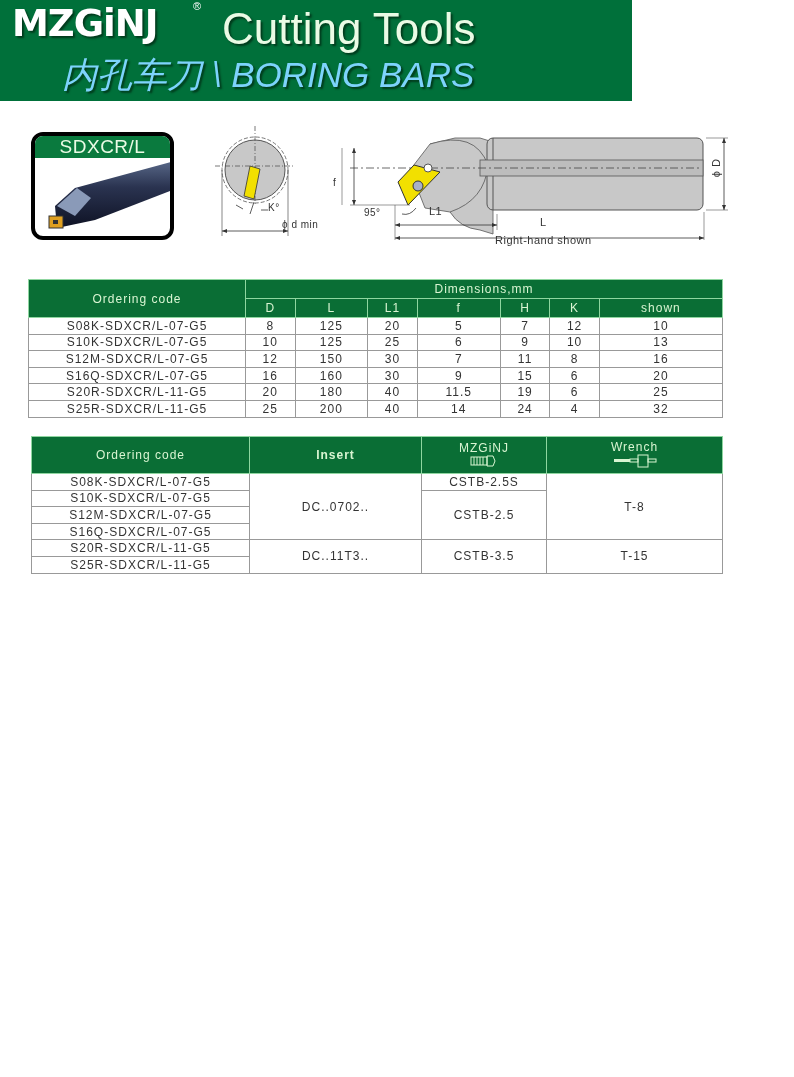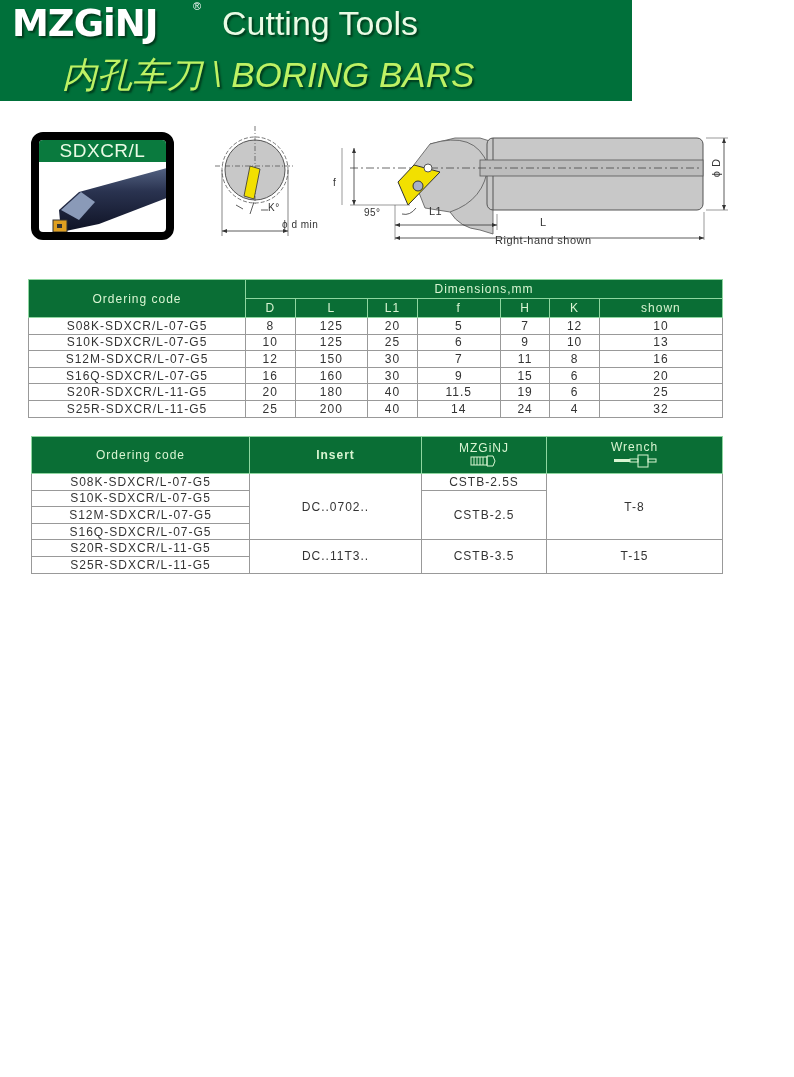--- a/index.html
+++ b/index.html
@@ -1,23 +1,23 @@
 <!DOCTYPE html>
 <html><head>
 <meta charset="utf-8">
 <style>
   * { box-sizing: border-box; margin: 0; padding: 0; }
   body { width: 794px; height: 1077px; background: #ffffff; font-family: "Liberation Sans", sans-serif; position: relative; overflow: hidden; }
   .header { position: absolute; left: 0; top: 0; width: 632px; height: 101px; background: #00703a; }
   .brand { position: absolute; left: 12px; top: 2px; font-family: "DejaVu Sans", sans-serif; font-weight: bold; font-size: 37px; color: #ffffff; letter-spacing: -1px; text-shadow: 2px 2px 2px #003a1c; }
   .reg { position: absolute; left: 193px; top: 0px; font-size: 11px; color: #ffffff; }
-  .subtitle1 { position: absolute; left: 222px; top: 4px; font-size: 34px; color: #eafbe5; text-shadow: 2px 2px 2px #003a1c; font-family: "Liberation Sans", sans-serif; }
-  .subtitle2 { position: absolute; left: 62px; top: 52px; font-size: 35px; font-style: italic; color: #bef264; text-shadow: 2px 2px 2px #003a1c; font-family: "Liberation Sans", sans-serif; }
-
-  .photo-card { position: absolute; left: 31px; top: 132px; width: 143px; height: 108px; border: 8px solid #000000; border-radius: 12px; background: #fff; overflow: hidden; }
+  .subtitle1 { position: absolute; left: 222px; top: 4px; font-size: 44px; color: #eafbe5; text-shadow: 2px 2px 2px #003a1c; font-family: "Liberation Sans", sans-serif; }
+  .subtitle2 { position: absolute; left: 62px; top: 52px; font-size: 35px; font-style: italic; color: #7dd3fc; text-shadow: 2px 2px 2px #003a1c; font-family: "Liberation Sans", sans-serif; }
+
+  .photo-card { position: absolute; left: 31px; top: 132px; width: 143px; height: 108px; border: 4px solid #000000; border-radius: 12px; background: #fff; overflow: hidden; }
   .photo-card .lbl { height: 22px; background: #0a7a3e; color: #eafbe5; font-size: 19px; text-align: center; line-height: 22px; letter-spacing: 0.5px; }
 
   .diag-note { position: absolute; font-size: 10px; color: #333; letter-spacing: 0.5px; }
 
   table { border-collapse: collapse; position: absolute; font-size: 12px; letter-spacing: 1px; color: #333; }
   th { background: #0a6e35; color: #d9f5d2; font-weight: normal; border: 1px solid #8fd6a0; font-size: 12px; }
   td { border: 1px solid #999; text-align: center; height: 16.6px; padding: 0; }
 
   #dim-table { left: 28px; top: 279px; width: 695px; }
   #acc-table { left: 31px; top: 436px; width: 692px; }

